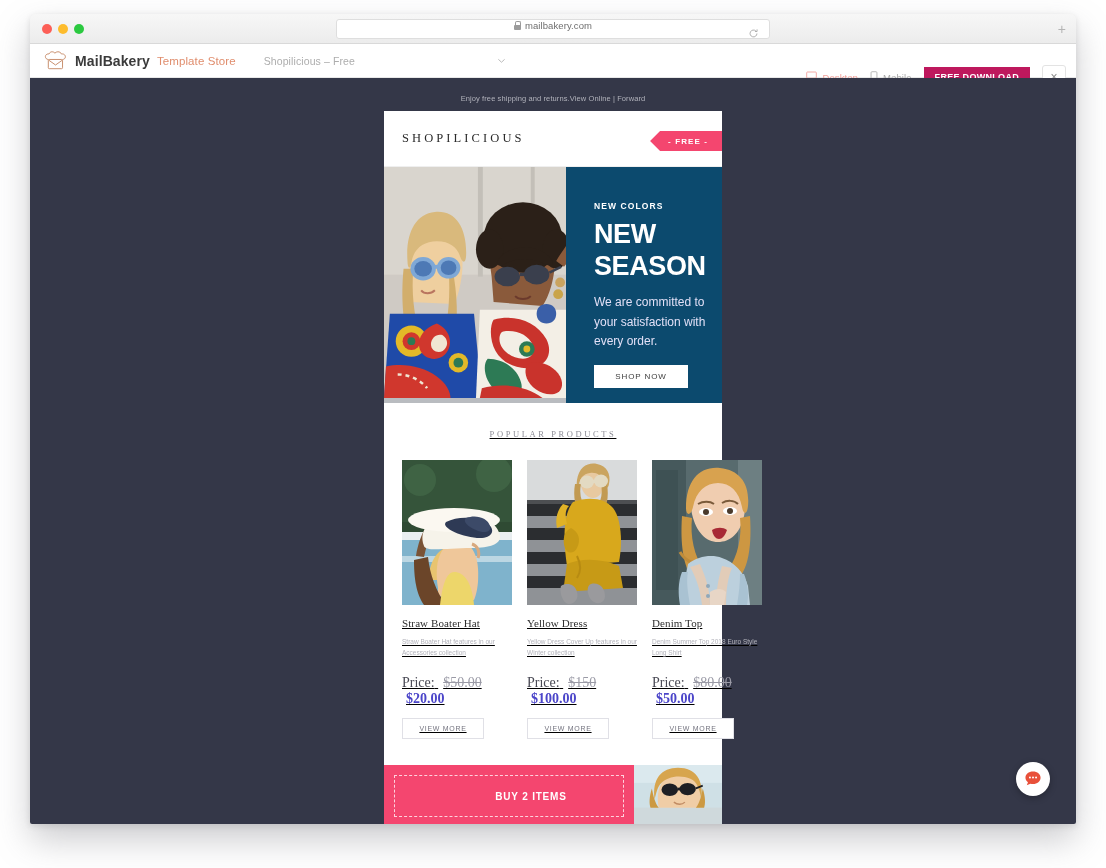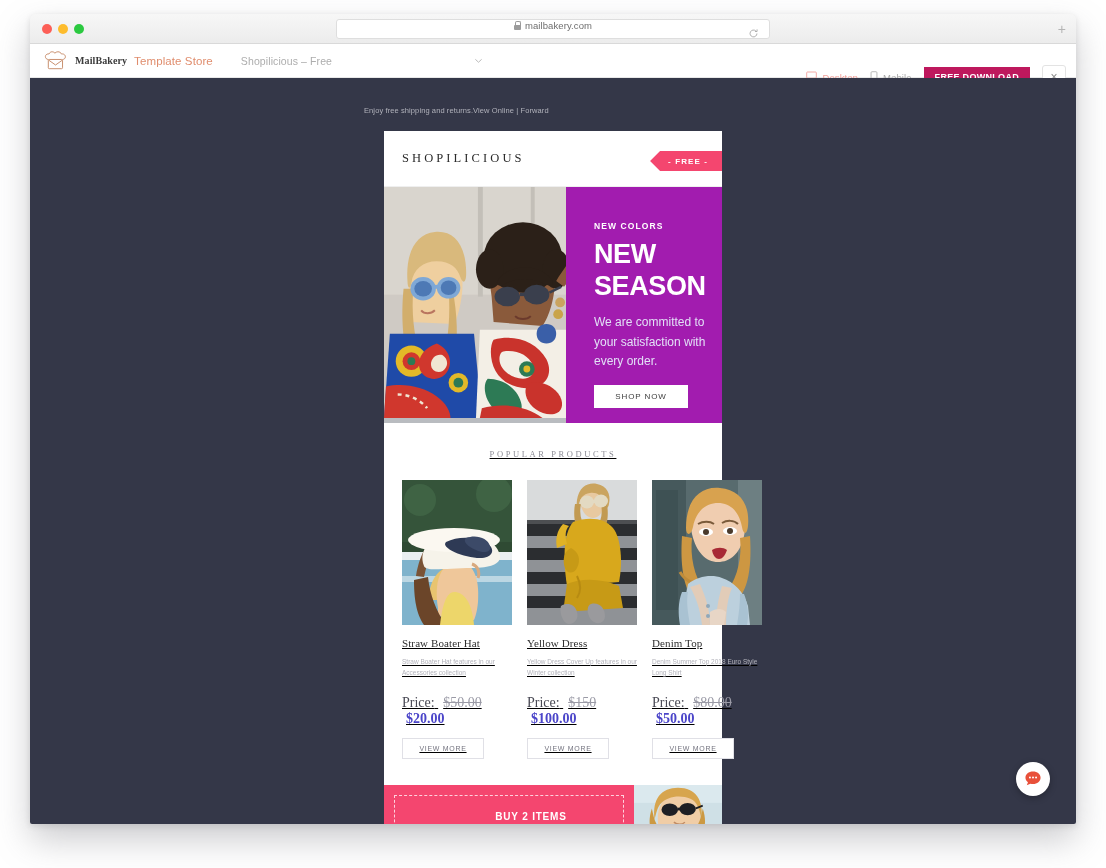--- a/index.html
+++ b/index.html
@@ -57,21 +57,21 @@
   }
 
   
   .appbar {
     position: relative; height: 34px; background: #ffffff;
     border-bottom: 1px solid #e8e8e8;
     display: flex; align-items: center;
   }
   .brand { display: flex; align-items: center; gap: 7px; padding-left: 14px; }
   .logo-hat { width: 24px; height: 20px; }
-  .brand-name { font-size: 10px; font-weight: bold; color: #3b3b3b; letter-spacing: .1px; font-family: Liberation Serif, serif; }
+  .brand-name { font-size: 14px; font-weight: bold; color: #3b3b3b; letter-spacing: .1px; }
   .brand-sub { font-size: 11.5px; color: #e08d6d; letter-spacing: .1px; }
   .tpl-select {
     display: flex; align-items: center; justify-content: space-between;
     margin-left: 28px; width: 243px; height: 34px; cursor: default;
   }
   .tpl-name { font-size: 10.5px; color: #adadad; letter-spacing: .1px; }
   .chev { color: #b6b6b6; }
   .appbar-right {
     position: absolute; right: 10px; top: 16px; height: 34px;
     display: flex; align-items: center; gap: 12px;
@@ -87,22 +87,22 @@
     width: 24px; height: 24px; border: 1px solid #e3e3e3; border-radius: 3px;
     background: #fff; color: #8c8c8c; font-size: 12px;
     display: flex; align-items: center; justify-content: center;
   }
 
   
   .canvas {
     position: relative; height: 746px; background: #343748; overflow: hidden;
   }
   .preheader {
-    width: 378px; margin: 16px auto; padding-top: 12px;
-    display: flex; justify-content: flex-start; align-items: center;
+    width: 378px; margin: 4px auto; padding-top: 12px;
+    display: flex; justify-content: center; align-items: center;
   }
   .pre-left { font-size: 7.5px; color: #b1b2bb; letter-spacing: .1px; }
   .pre-right { font-size: 7.5px; color: #b1b2bb; letter-spacing: .1px; }
 
   .email { width: 338px; margin: 8px auto 0; background: #ffffff; }
 
   
   .em-head {
     position: relative; height: 56px;
     display: flex; align-items: center; border-bottom: 1px solid #efefef;
@@ -116,21 +116,21 @@
     background: #f4466f; color: #ffffff;
     font-size: 8px; font-weight: bold; letter-spacing: 1.1px;
     display: flex; align-items: center; padding: 0 14px 0 18px;
     clip-path: polygon(10px 0, 100% 0, 100% 100%, 10px 100%, 0 50%);
   }
 
   
   .hero { position: relative; display: flex; height: 236px; }
   .hero-img { width: 186px; height: 236px; position: relative; overflow: hidden; background:#b9bcc0; }
   .hero-copy {
-    flex: 1; background: #a21caf; padding: 34px 0 0 28px; color: #fff; position: relative;
+    flex: 1; background: #0c4a6e; padding: 34px 0 0 28px; color: #fff; position: relative;
   }
   .hc-kicker { font-size: 8.5px; letter-spacing: 1.1px; font-weight: bold; }
   .hc-title {
     font-size: 27px; font-weight: bold; line-height: 1.17; letter-spacing: -.4px;
     margin-top: 8px;
   }
   .hc-sub { font-size: 12px; line-height: 1.62; color: #e2e0f7; margin-top: 11px; width: 128px; }
   .hc-btn {
     margin-top: 14px; width: 94px; height: 23px; background: #ffffff; color: #3d3d3d;
     font-size: 8px; letter-spacing: .9px; display: flex; align-items: center;

